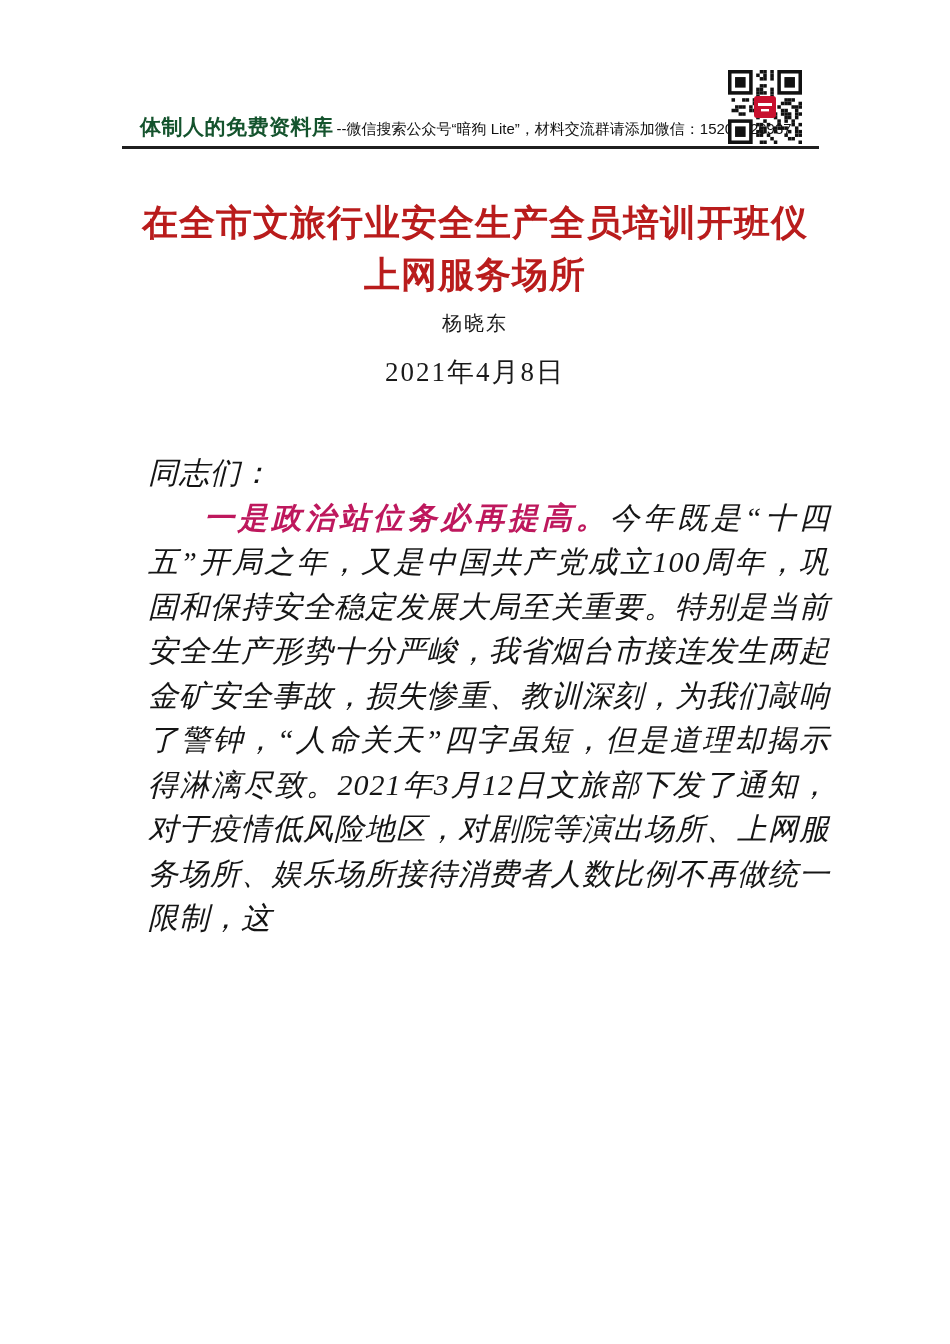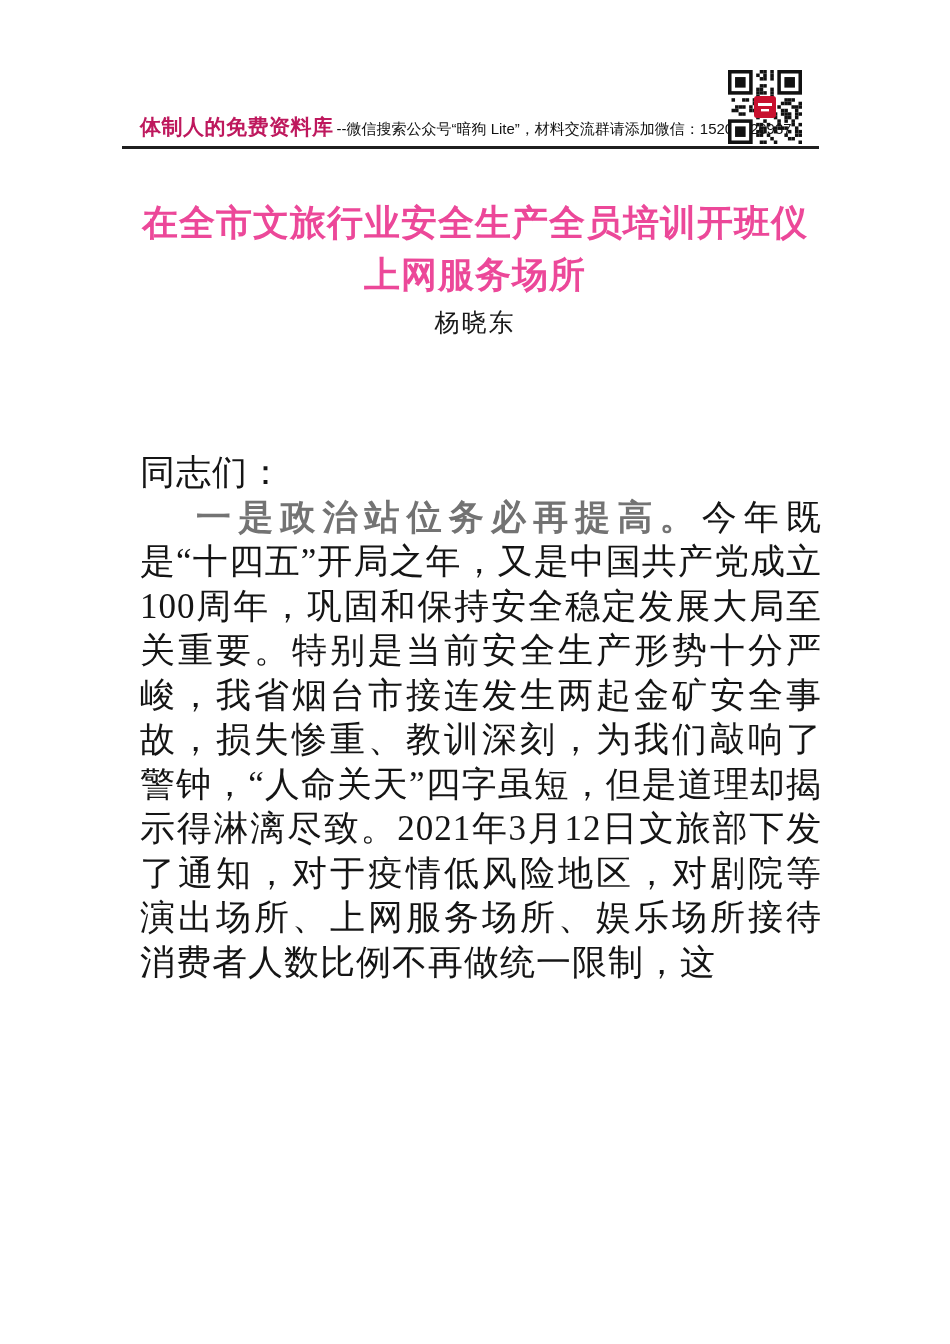--- a/index.html
+++ b/index.html
@@ -16,21 +16,21 @@
     overflow:hidden;
   }
 
   
   .header-text {
     position:absolute; left:140px; top:113px;
     white-space:nowrap;
     font-family:"Liberation Sans","DejaVu Sans",sans-serif;
   }
   .brand {
-    color:#be185d;
+    color:#14532d;
     font-weight:700;
     font-size:21px;
     letter-spacing:0.5px;
   }
   .tagline {
     color:#111111;
     font-size:15px;
     margin-left:3px;
   }
   .header-rule {
@@ -44,52 +44,53 @@
   }
   .qr svg { display:block; width:74px; height:74px; }
 
   
   .title {
     position:absolute; top:197px; left:75px; width:800px;
     text-align:center;
     font-size:36px;
     line-height:52px;
     font-weight:700;
-    color:#ec4899;
+    color:#b91c1c;
     letter-spacing:1px;
   }
   .author {
     position:absolute; top:308px; left:0; width:100%;
     text-align:center;
-    font-size:25px;
+    font-size:20px;
     line-height:30px;
     letter-spacing:2px;
   }
   .date {
     position:absolute; top:354px; left:0; width:100%;
     text-align:center;
     font-size:27px;
     line-height:36px;
     letter-spacing:2px;
   }
 
   
   .doc-body {
-    position:absolute; top:451px; left:140px; width:682px;
-    font-size:35px;
+    position:absolute; top:451px; left:148px; width:682px;
+    font-size:30px;
     line-height:44.5px;
     letter-spacing:1px;
     text-align:justify;
     text-justify:inter-character;
     color:#151515;
+    font-style:italic;
   }
   .doc-body p { margin:0; }
   .salutation { text-indent:0; }
   .para { text-indent:56px; }
-  .para strong { font-weight:700; color:#737373; }
+  .para strong { font-weight:700; color:#be185d; }
 </style>
 </head>
 <body>
 
 <div class="page">
 
   <div class="header-text">
     <span class="brand">体制人的免费资料库</span><span class="tagline">--微信搜索公众号“暗狗 Lite”，材料交流群请添加微信：15202926937</span>
   </div>
   <div class="qr">
@@ -216,20 +217,21 @@
         <rect x="33" y="39" width="8" height="2.4" fill="#fff"></rect>
       </svg>
   </div>
   <div class="header-rule"></div>
 
   <h1 class="title">
     <span>在全市文旅行业安全生产全员培训开班仪</span><br>
     <span>上网服务场所</span>
   </h1>
   <div class="author">杨晓东</div>
+  <div class="date">2021年4月8日</div>
 
   <div class="doc-body">
     <p class="salutation">同志们：</p>
     <div id="paragraphs">
         <p class="para"><strong>一是政治站位务必再提高。</strong>今年既是“十四五”开局之年，又是中国共产党成立100周年，巩固和保持安全稳定发展大局至关重要。特别是当前安全生产形势十分严峻，我省烟台市接连发生两起金矿安全事故，损失惨重、教训深刻，为我们敲响了警钟，“人命关天”四字虽短，但是道理却揭示得淋漓尽致。2021年3月12日文旅部下发了通知，对于疫情低风险地区，对剧院等演出场所、上网服务场所、娱乐场所接待消费者人数比例不再做统一限制，这</p>
       </div>
   </div>
 
 </div>
 

